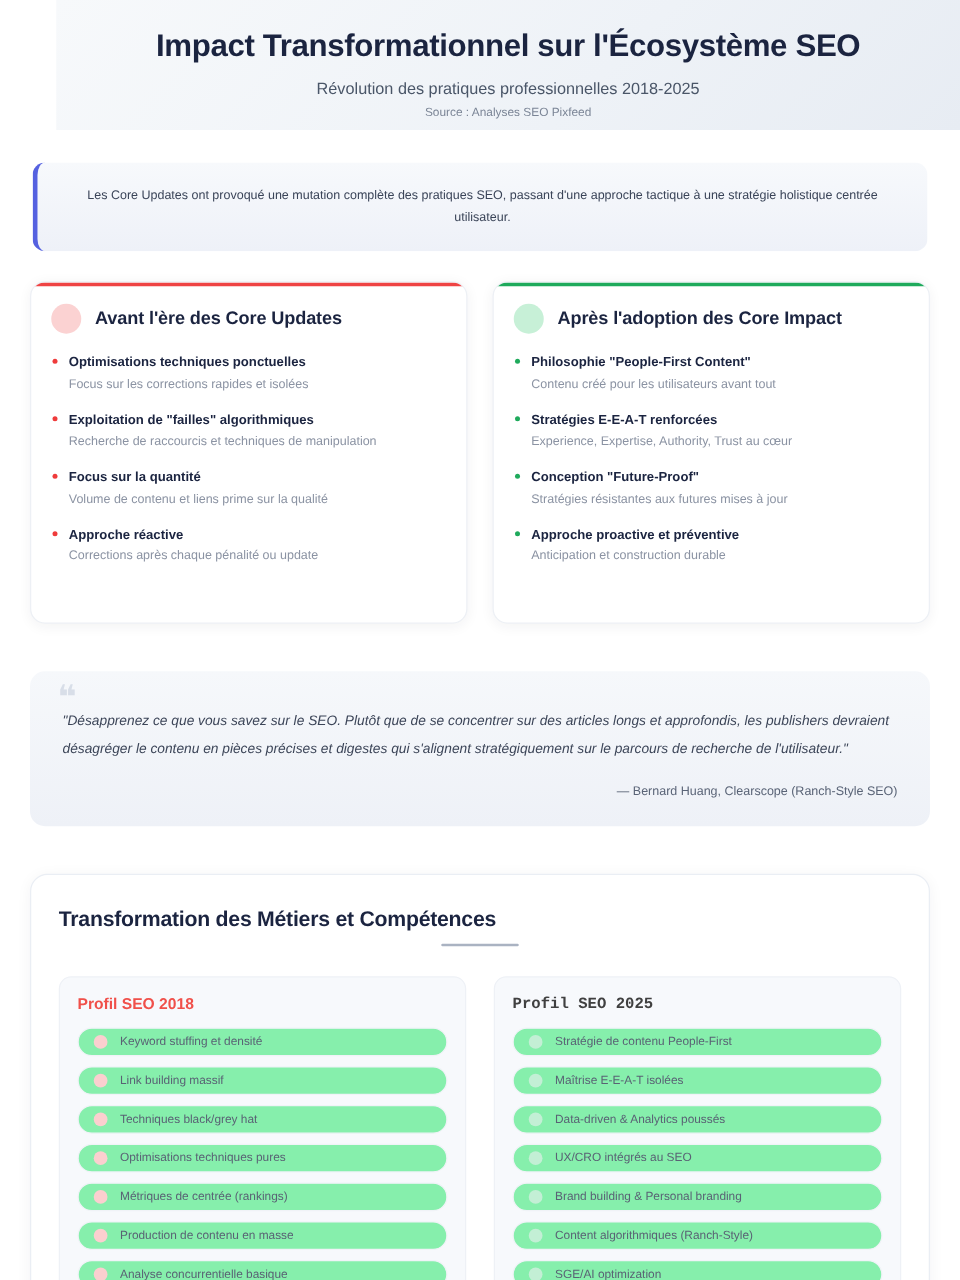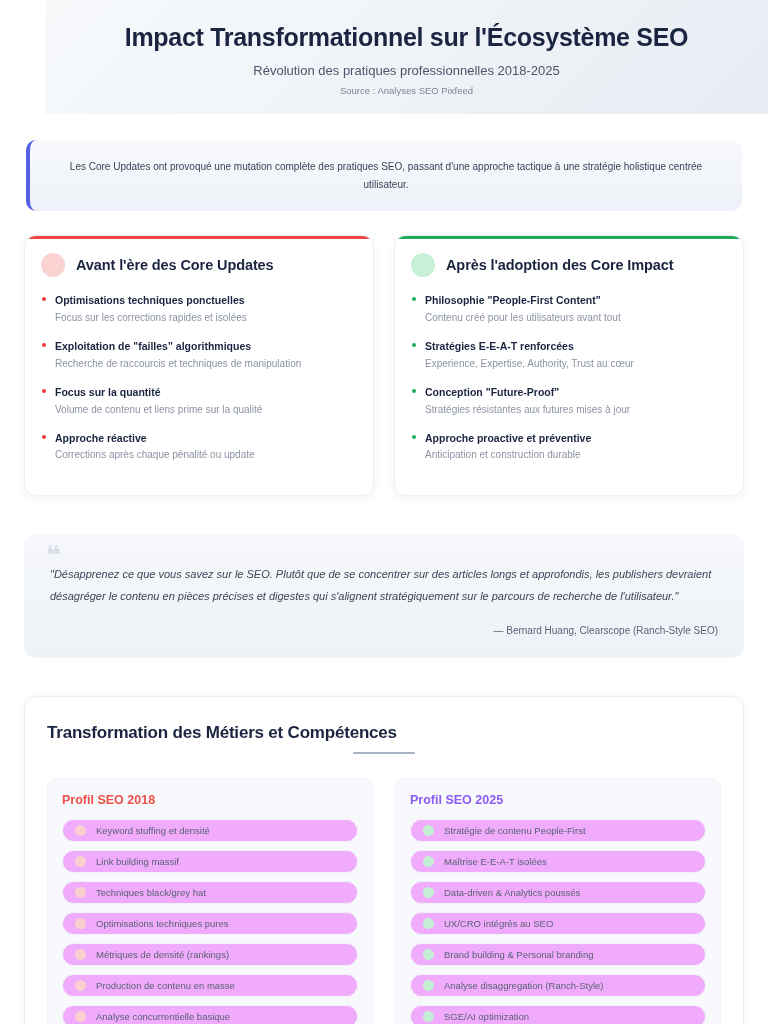--- a/index.html
+++ b/index.html
@@ -11,21 +11,21 @@
     font-family: "Liberation Sans", "DejaVu Sans", sans-serif;
     color: #1f2a44;
     -webkit-font-smoothing: antialiased;
   }
 
   .page { width: 768px; min-height: 1024px; position: relative; background:#ffffff; }
 
   
   .header {
     background: linear-gradient(135deg, #f7f9fb 0%, #eef2f7 60%, #e7ecf3 100%);
-    padding: 22px 40px 18px;
+    padding: 22px 40px 8px;
     text-align: center;
     margin-left: 45px;
   }
   .header h1 {
     font-size: 25px;
     font-weight: 700;
     letter-spacing: -0.3px;
     color: #1b2440;
     line-height: 1.25;
   }
@@ -89,21 +89,21 @@
     color: #1b2440;
     letter-spacing: -0.1px;
   }
 
   ul.points { list-style: none; }
   ul.points li {
     position: relative;
     padding-left: 14px;
     margin-bottom: 13px;
   }
-  ul.points li:last-child { margin-bottom: 4px; }
+  ul.points li:last-child { margin-bottom: 17px; }
   ul.points li::before {
     content: "";
     position: absolute;
     left: 1px;
     top: 4px;
     width: 4px; height: 4px;
     border-radius: 50%;
   }
   .card.before ul.points li::before { background: #ef3b3b; }
   .card.after  ul.points li::before { background: #1faa5c; }
@@ -186,28 +186,28 @@
     border: 1px solid #eef1f6;
     border-radius: 10px;
     padding: 14px 14px 18px;
   }
   .profile-col h3 {
     font-size: 12.5px;
     font-weight: 700;
     margin-bottom: 12px;
   }
   .profile-col.y2018 h3 { color: #f0504a; }
-  .profile-col.y2025 h3 { color: #8b5cf6; }
+  .profile-col.y2025 h3 { color: #404040; font-family: Liberation Mono, monospace; }
 
   ul.pills { list-style: none; }
   ul.pills li {
     display: flex;
     align-items: center;
     gap: 10px;
-    background: #f0abfc;
+    background: #86efac;
     border: 1px solid #f0f3f7;
     border-radius: 20px;
     padding: 5px 12px;
     margin-bottom: 8px;
     font-size: 9.5px;
     color: #596274;
   }
   ul.pills li:last-child { margin-bottom: 0; }
   .pill-dot { width: 11px; height: 11px; border-radius: 50%; flex: 0 0 11px; }
   .profile-col.y2018 .pill-dot { background: #fbcfcf; }
@@ -317,21 +317,21 @@
             <li>
               <span class="pill-dot"></span>
               <span>Techniques black/grey hat</span>
             </li>
             <li>
               <span class="pill-dot"></span>
               <span>Optimisations techniques pures</span>
             </li>
             <li>
               <span class="pill-dot"></span>
-              <span>Métriques de densité (rankings)</span>
+              <span>Métriques de centrée (rankings)</span>
             </li>
             <li>
               <span class="pill-dot"></span>
               <span>Production de contenu en masse</span>
             </li>
             <li>
               <span class="pill-dot"></span>
               <span>Analyse concurrentielle basique</span>
             </li>
           </ul>
@@ -355,21 +355,21 @@
             <li>
               <span class="pill-dot"></span>
               <span>UX/CRO intégrés au SEO</span>
             </li>
             <li>
               <span class="pill-dot"></span>
               <span>Brand building &amp; Personal branding</span>
             </li>
             <li>
               <span class="pill-dot"></span>
-              <span>Analyse disaggregation (Ranch-Style)</span>
+              <span>Content algorithmiques (Ranch-Style)</span>
             </li>
             <li>
               <span class="pill-dot"></span>
               <span>SGE/AI optimization</span>
             </li>
 
           </ul>
         </div>
 
       </div>

